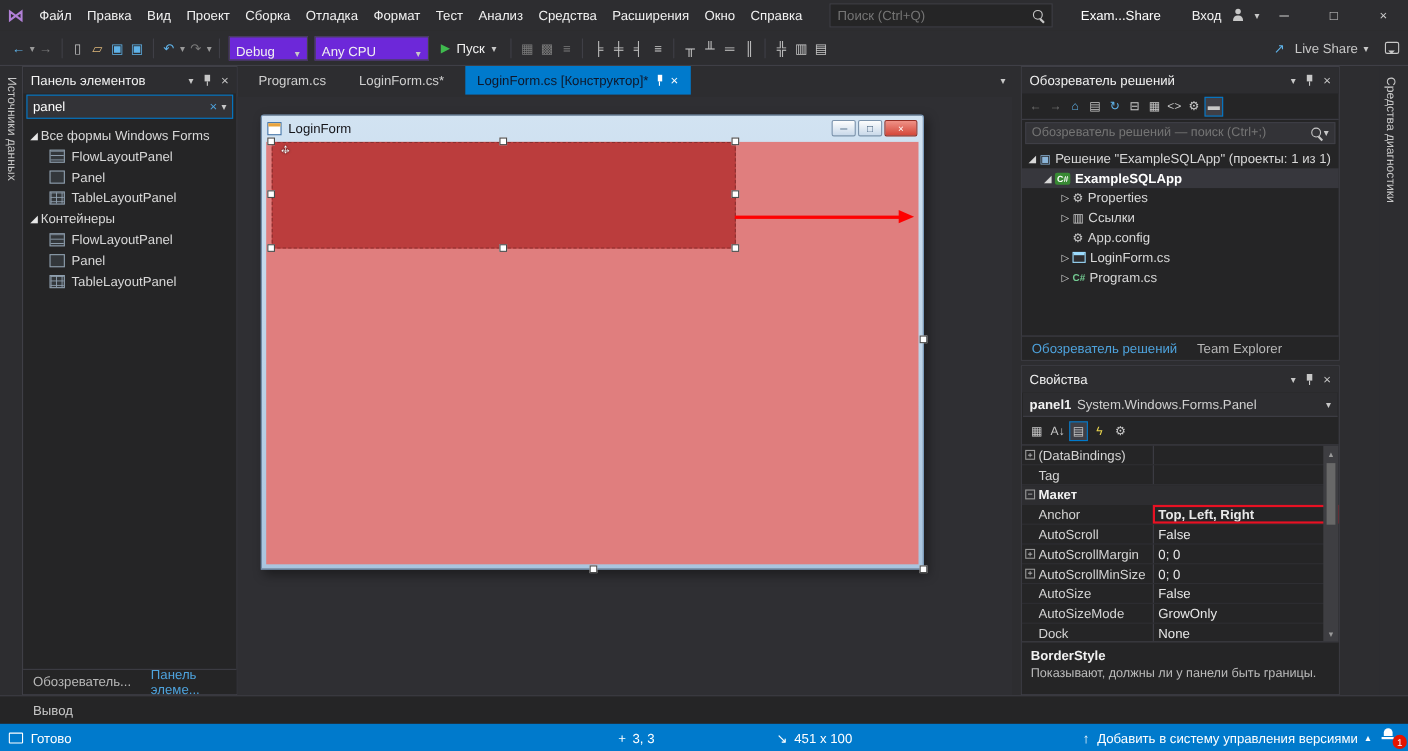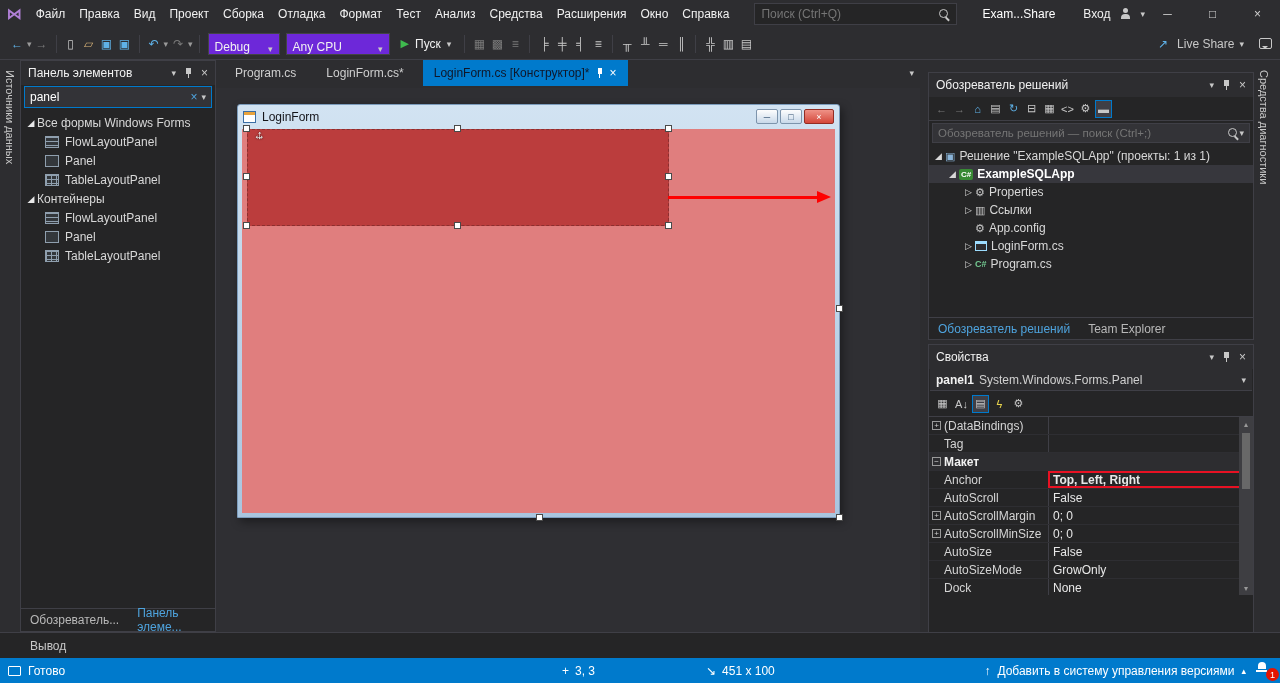--- a/index.html
+++ b/index.html
@@ -92,21 +92,21 @@
   .fbtn.close{width:30px;background:linear-gradient(#ef9287,#d4473a);border-color:#932c23;color:#fff}
   .form-client{position:absolute;left:4px;right:4px;top:24px;bottom:4px;background:#e07e7e}
   .red-panel{position:absolute;left:5px;top:0;width:422px;height:97px;background:#bb3d3d;border:1px dashed #8b2f2f}
   .handle{position:absolute;width:7px;height:7px;background:#fff;border:1px solid #4a4a4a;z-index:5}
   .move-glyph{position:absolute;left:10px;top:0;width:15px;height:15px;color:#fff;text-shadow:0 0 2px #000;z-index:6}
   .move-glyph .g1,.move-glyph .g2{position:absolute;left:0;top:-1px;width:15px;text-align:center;font-size:12px}
   .arrow-line{position:absolute;height:3px;background:#f00;z-index:8}
   .arrow-head{position:absolute;width:0;height:0;border-left:14px solid #f00;border-top:6px solid transparent;border-bottom:6px solid transparent;z-index:8}
 
   
-  .rightpanel{position:absolute;left:928px;top:12px;width:326px;height:100%}
+  .rightpanel{position:absolute;left:928px;top:0;width:290px;height:100%}
   .sepanel{position:absolute;top:0;left:0;right:0;height:268px;background:#252526;border:1px solid #3f3f46}
   .se-toolbar{height:24px;display:flex;align-items:center;gap:1px;padding:0 4px;border-bottom:1px solid #3f3f46}
   .sei{min-width:17px;height:18px;display:flex;align-items:center;justify-content:center;color:#c8c8c8;font-size:11px}
   .sei.blue{color:#5fb2e8}.sei.dim{color:#777}
   .sei.boxed{border:1px solid #007acc;background:#3f3f46}
   .se-search{height:20px;margin:2px 3px;background:#333337;border:1px solid #3f3f46;display:flex;align-items:center;padding:0 5px;color:#8a8a8a}
   .se-search input{flex:1;min-width:0;background:transparent;border:0;outline:none;color:#8a8a8a;font:inherit;font-size:11.5px}
   .se-tree{padding-top:2px}
   .serow{height:18px;display:flex;align-items:center;color:#d8d8d8;white-space:nowrap;overflow:hidden}
   .serow .exp{width:11px;text-align:center;font-size:9px;color:#d8d8d8;flex:0 0 auto}
@@ -509,20 +509,24 @@
             <span class="pname">Dock</span>
             <span class="pval">None</span>
           </div>
           <div class="vscroll">
             <span class="arr">▴</span>
             <span class="thumb"></span>
             <span class="spacer"></span>
             <span class="arr">▾</span>
           </div>
         </div>
+        <div class="props-desc">
+          <div class="dt">BorderStyle</div>
+          <div class="dd">Показывают, должны ли у панели быть границы.</div>
+        </div>
       </div>
     </div>
 
     <div class="vstrip strip-right">
       <div class="vtext">Средства диагностики</div>
     </div>
   </div>
 
   <div class="outputbar">
     <span>Вывод</span>

